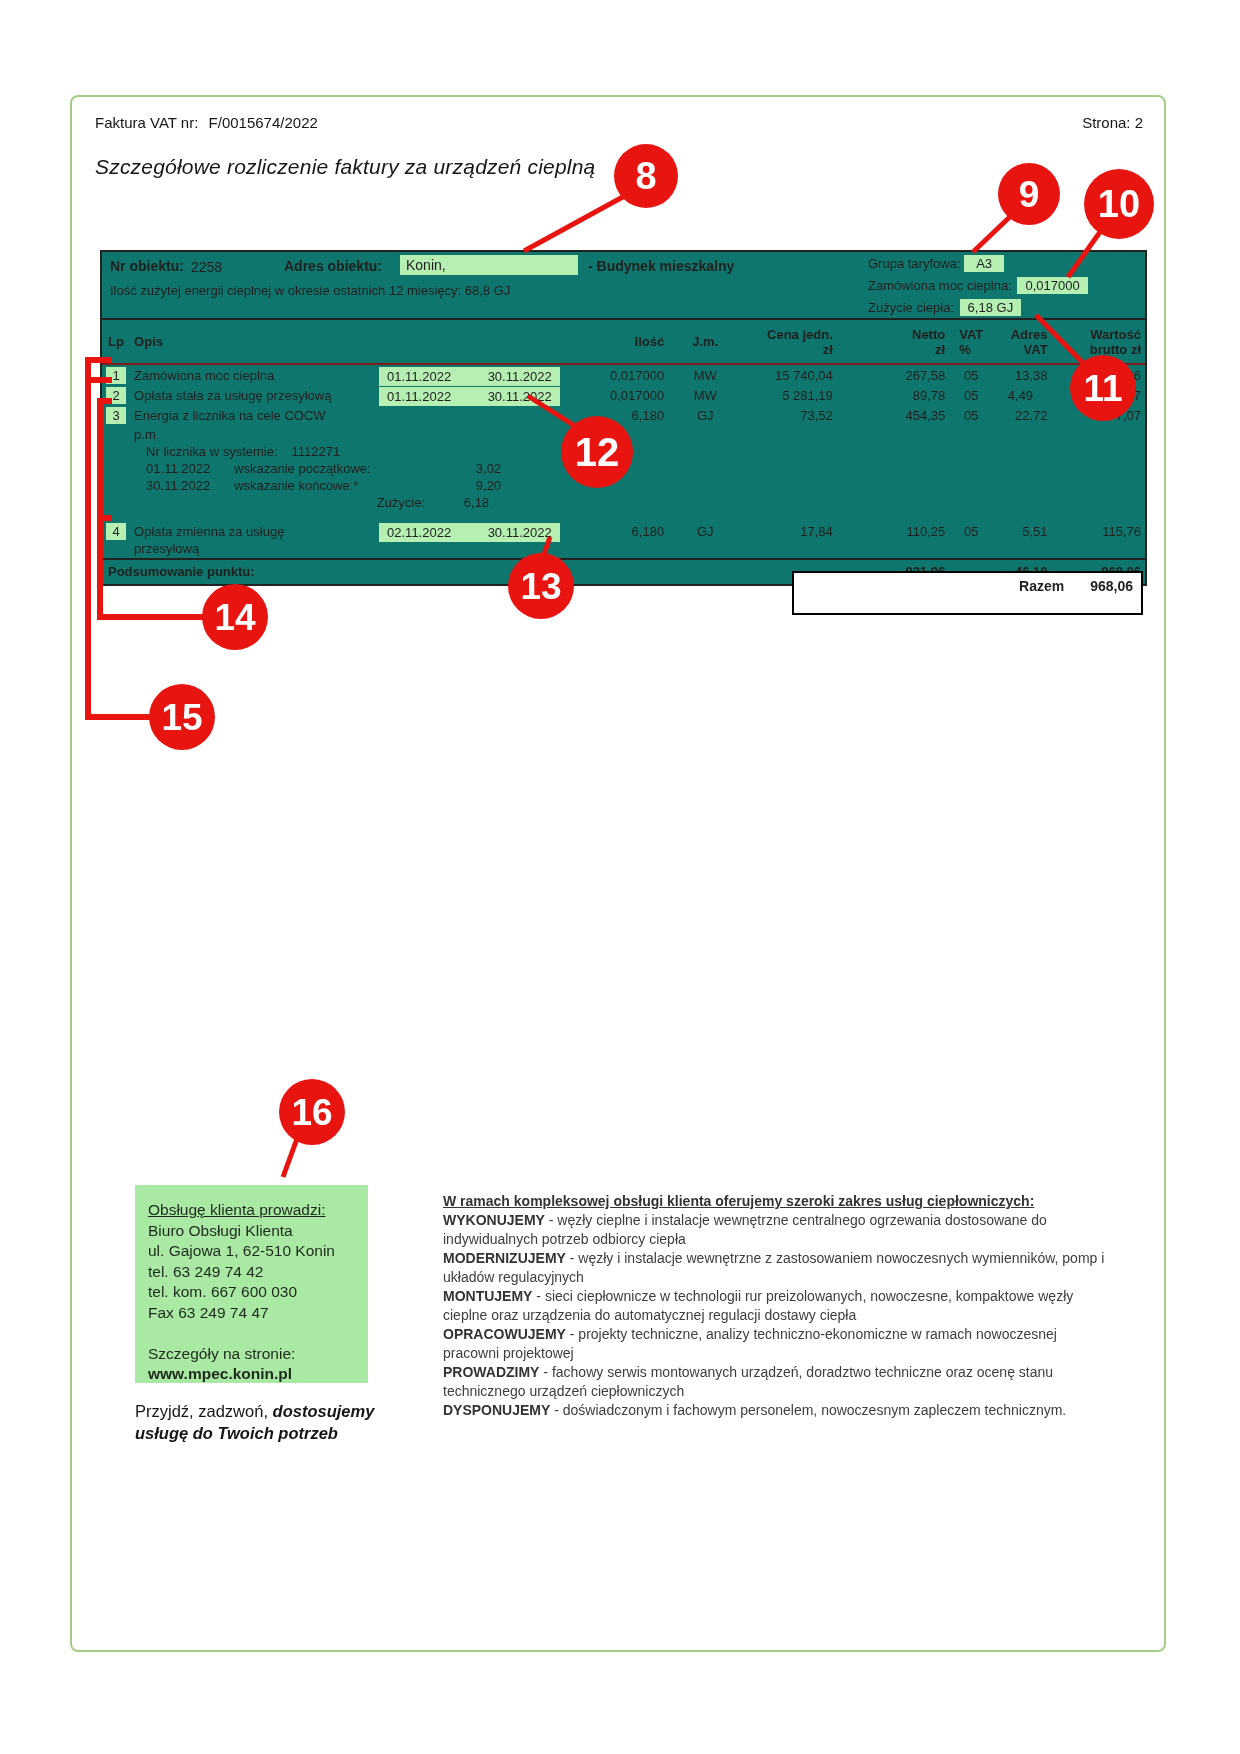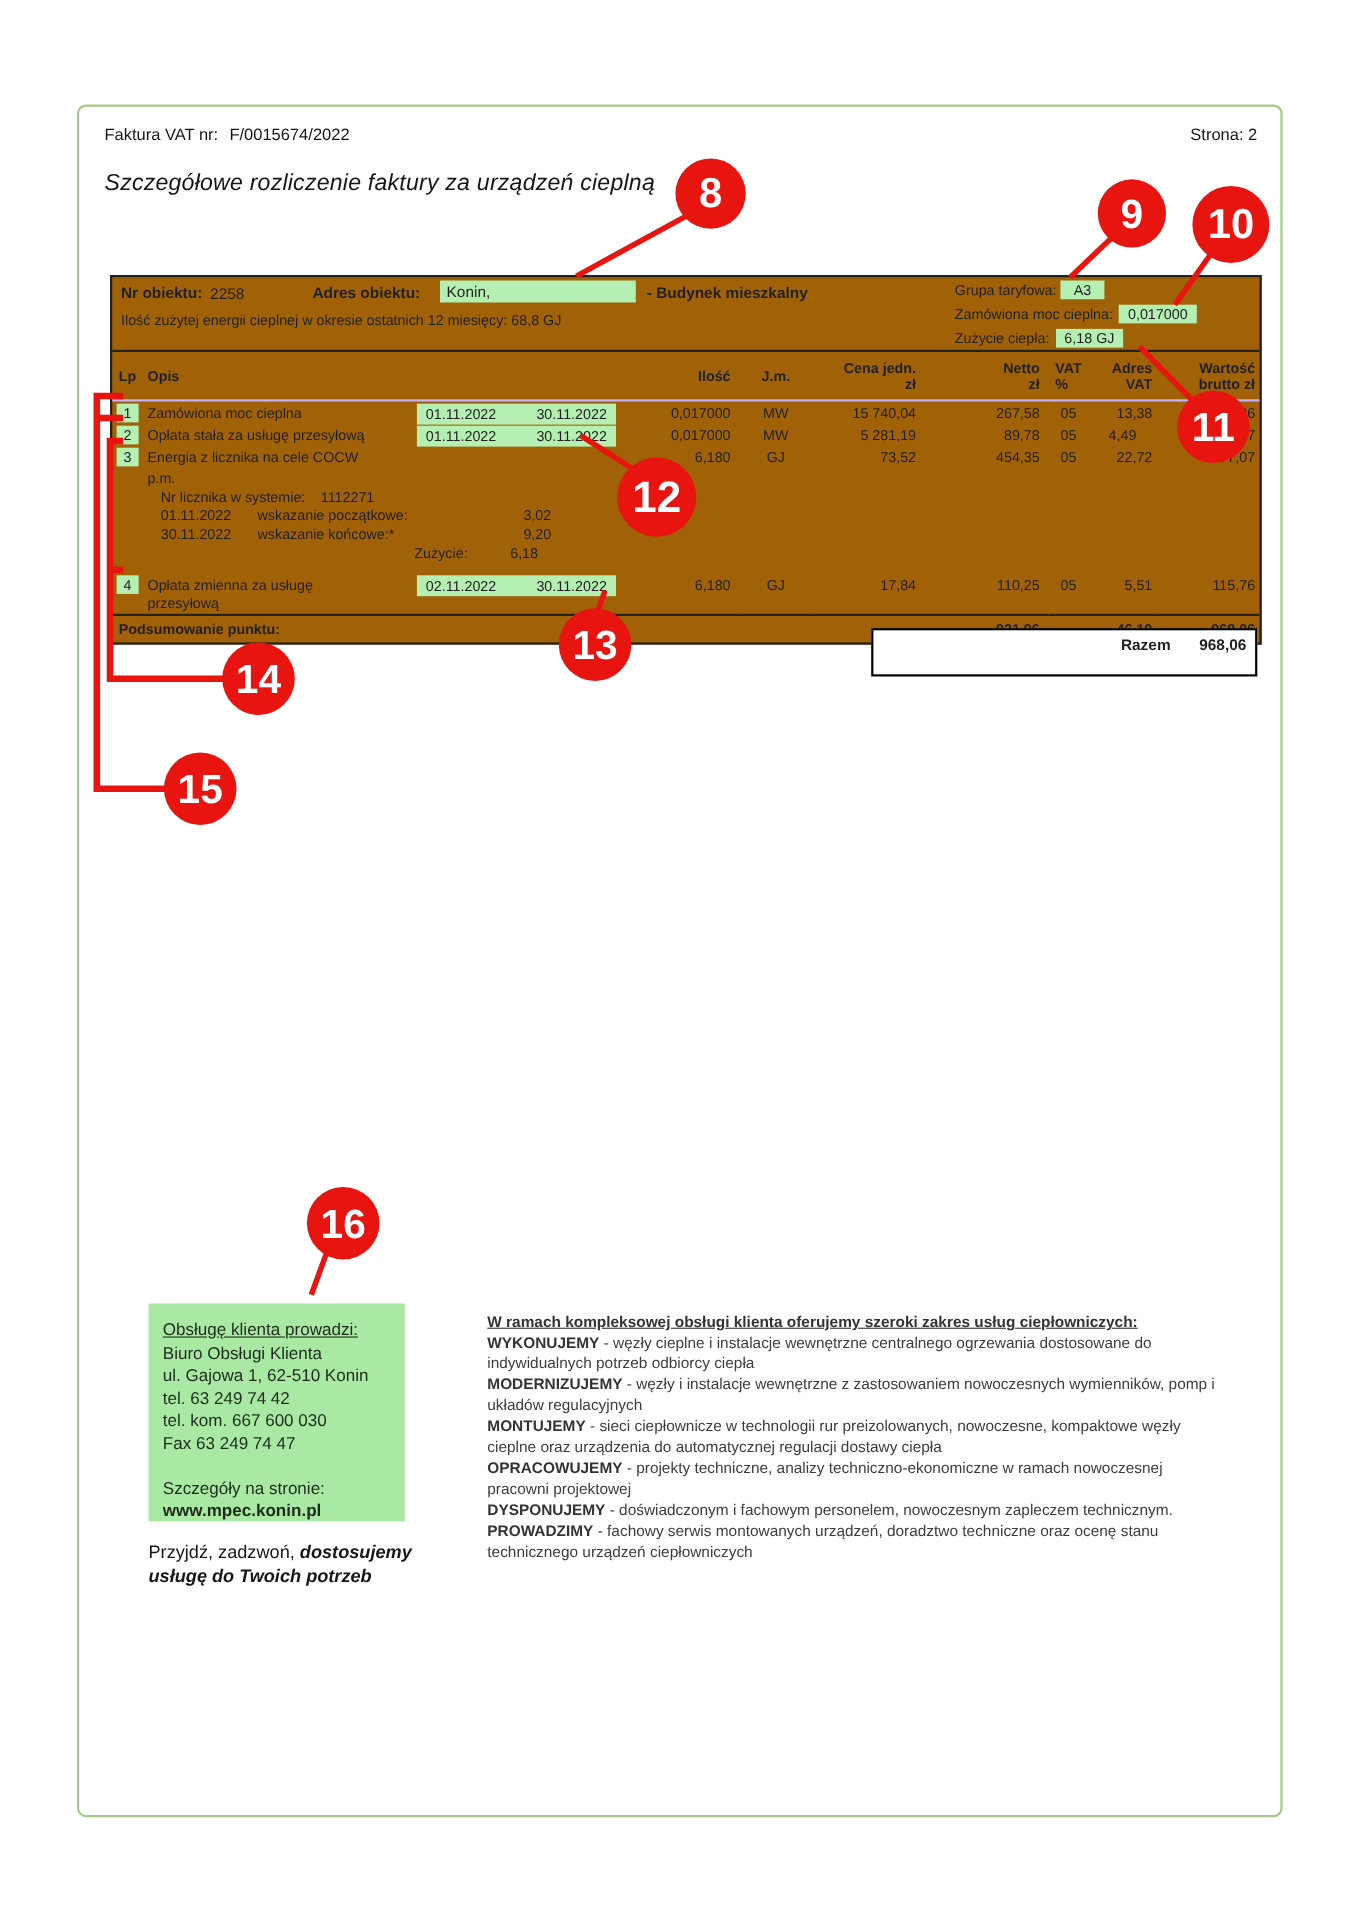--- a/index.html
+++ b/index.html
@@ -6,27 +6,27 @@
   .screen{position:relative;width:1240px;height:1754px;background:#ffffff;
           font-family:"Liberation Sans",sans-serif;color:#1f1f1f;overflow:hidden;}
   .page-border{position:absolute;left:70px;top:95px;width:1092px;height:1553px;
                border:2px solid #a5cc85;border-radius:8px;}
   .abs{position:absolute;}
   
   .doc-meta{font-size:15px;color:#161616;}
   .doc-title{font-size:21px;font-style:italic;color:#161616;letter-spacing:.2px;}
   
   .invoice-box{position:absolute;left:100px;top:250px;width:1043px;border:2px solid #222;
-               background:#a16207;z-index:1;}
+               background:#0f766e;z-index:1;}
   .info{position:relative;height:66px;border-bottom:2px solid #222;font-size:13px;}
   .info b{font-size:14px;}
   .hl{background:#b5efb2;}
   .addr-box{position:absolute;left:298px;top:3px;width:178px;padding:2px 6px;box-sizing:border-box;}
   .inv-table{width:100%;border-collapse:collapse;table-layout:fixed;font-size:13px;}
-  .inv-table th{font-weight:bold;border-bottom:2px solid #c4b5fd;padding:2px 8px;vertical-align:middle;}
+  .inv-table th{font-weight:bold;border-bottom:2px solid #7f1d1d;padding:2px 8px;vertical-align:middle;}
   .inv-table td{padding:1px 8px;vertical-align:top;line-height:17px;}
   .num{text-align:right;}
   .ctr{text-align:center;}
   .lp-badge{display:inline-block;min-width:14px;text-align:center;padding:0 3px;background:#b5efb2;}
   .dates-inner{background:#b5efb2;display:flex;justify-content:space-between;padding:1px 8px;}
   .mline{display:flex;width:355px;line-height:17px;}
   .mline .md{width:88px;}
   .mline .mv{width:50px;text-align:right;margin-left:auto;}
   .mline.zend{justify-content:flex-end;}
   .mline.zend .mv{margin-left:14px;}
@@ -287,17 +287,17 @@
   <div class="footer-note">
     <span>Przyjdź, zadzwoń, </span><span class="bi">dostosujemy usługę do Twoich potrzeb</span>
   </div>
 
   <div class="services">
     <p class="head">W ramach kompleksowej obsługi klienta oferujemy szeroki zakres usług ciepłowniczych:</p>
     <p><b>WYKONUJEMY</b><span> - węzły cieplne i instalacje wewnętrzne centralnego ogrzewania dostosowane do indywidualnych potrzeb odbiorcy ciepła</span></p>
     <p><b>MODERNIZUJEMY</b><span> - węzły i instalacje wewnętrzne z zastosowaniem nowoczesnych wymienników, pomp i układów regulacyjnych</span></p>
     <p><b>MONTUJEMY</b><span> - sieci ciepłownicze w technologii rur preizolowanych, nowoczesne, kompaktowe węzły cieplne oraz urządzenia do automatycznej regulacji dostawy ciepła</span></p>
     <p><b>OPRACOWUJEMY</b><span> - projekty techniczne, analizy techniczno-ekonomiczne w ramach nowoczesnej pracowni projektowej</span></p>
+    <p><b>PROWADZIMY</b><span> - fachowy serwis montowanych urządzeń, doradztwo techniczne oraz ocenę stanu technicznego urządzeń ciepłowniczych</span></p>
     <p><b>DYSPONUJEMY</b><span> - doświadczonym i fachowym personelem, nowoczesnym zapleczem technicznym.</span></p>
-    <p><b>PROWADZIMY</b><span> - fachowy serwis montowanych urządzeń, doradztwo techniczne oraz ocenę stanu technicznego urządzeń ciepłowniczych</span></p>
   </div>
 
 </div>
 
 </body></html>

